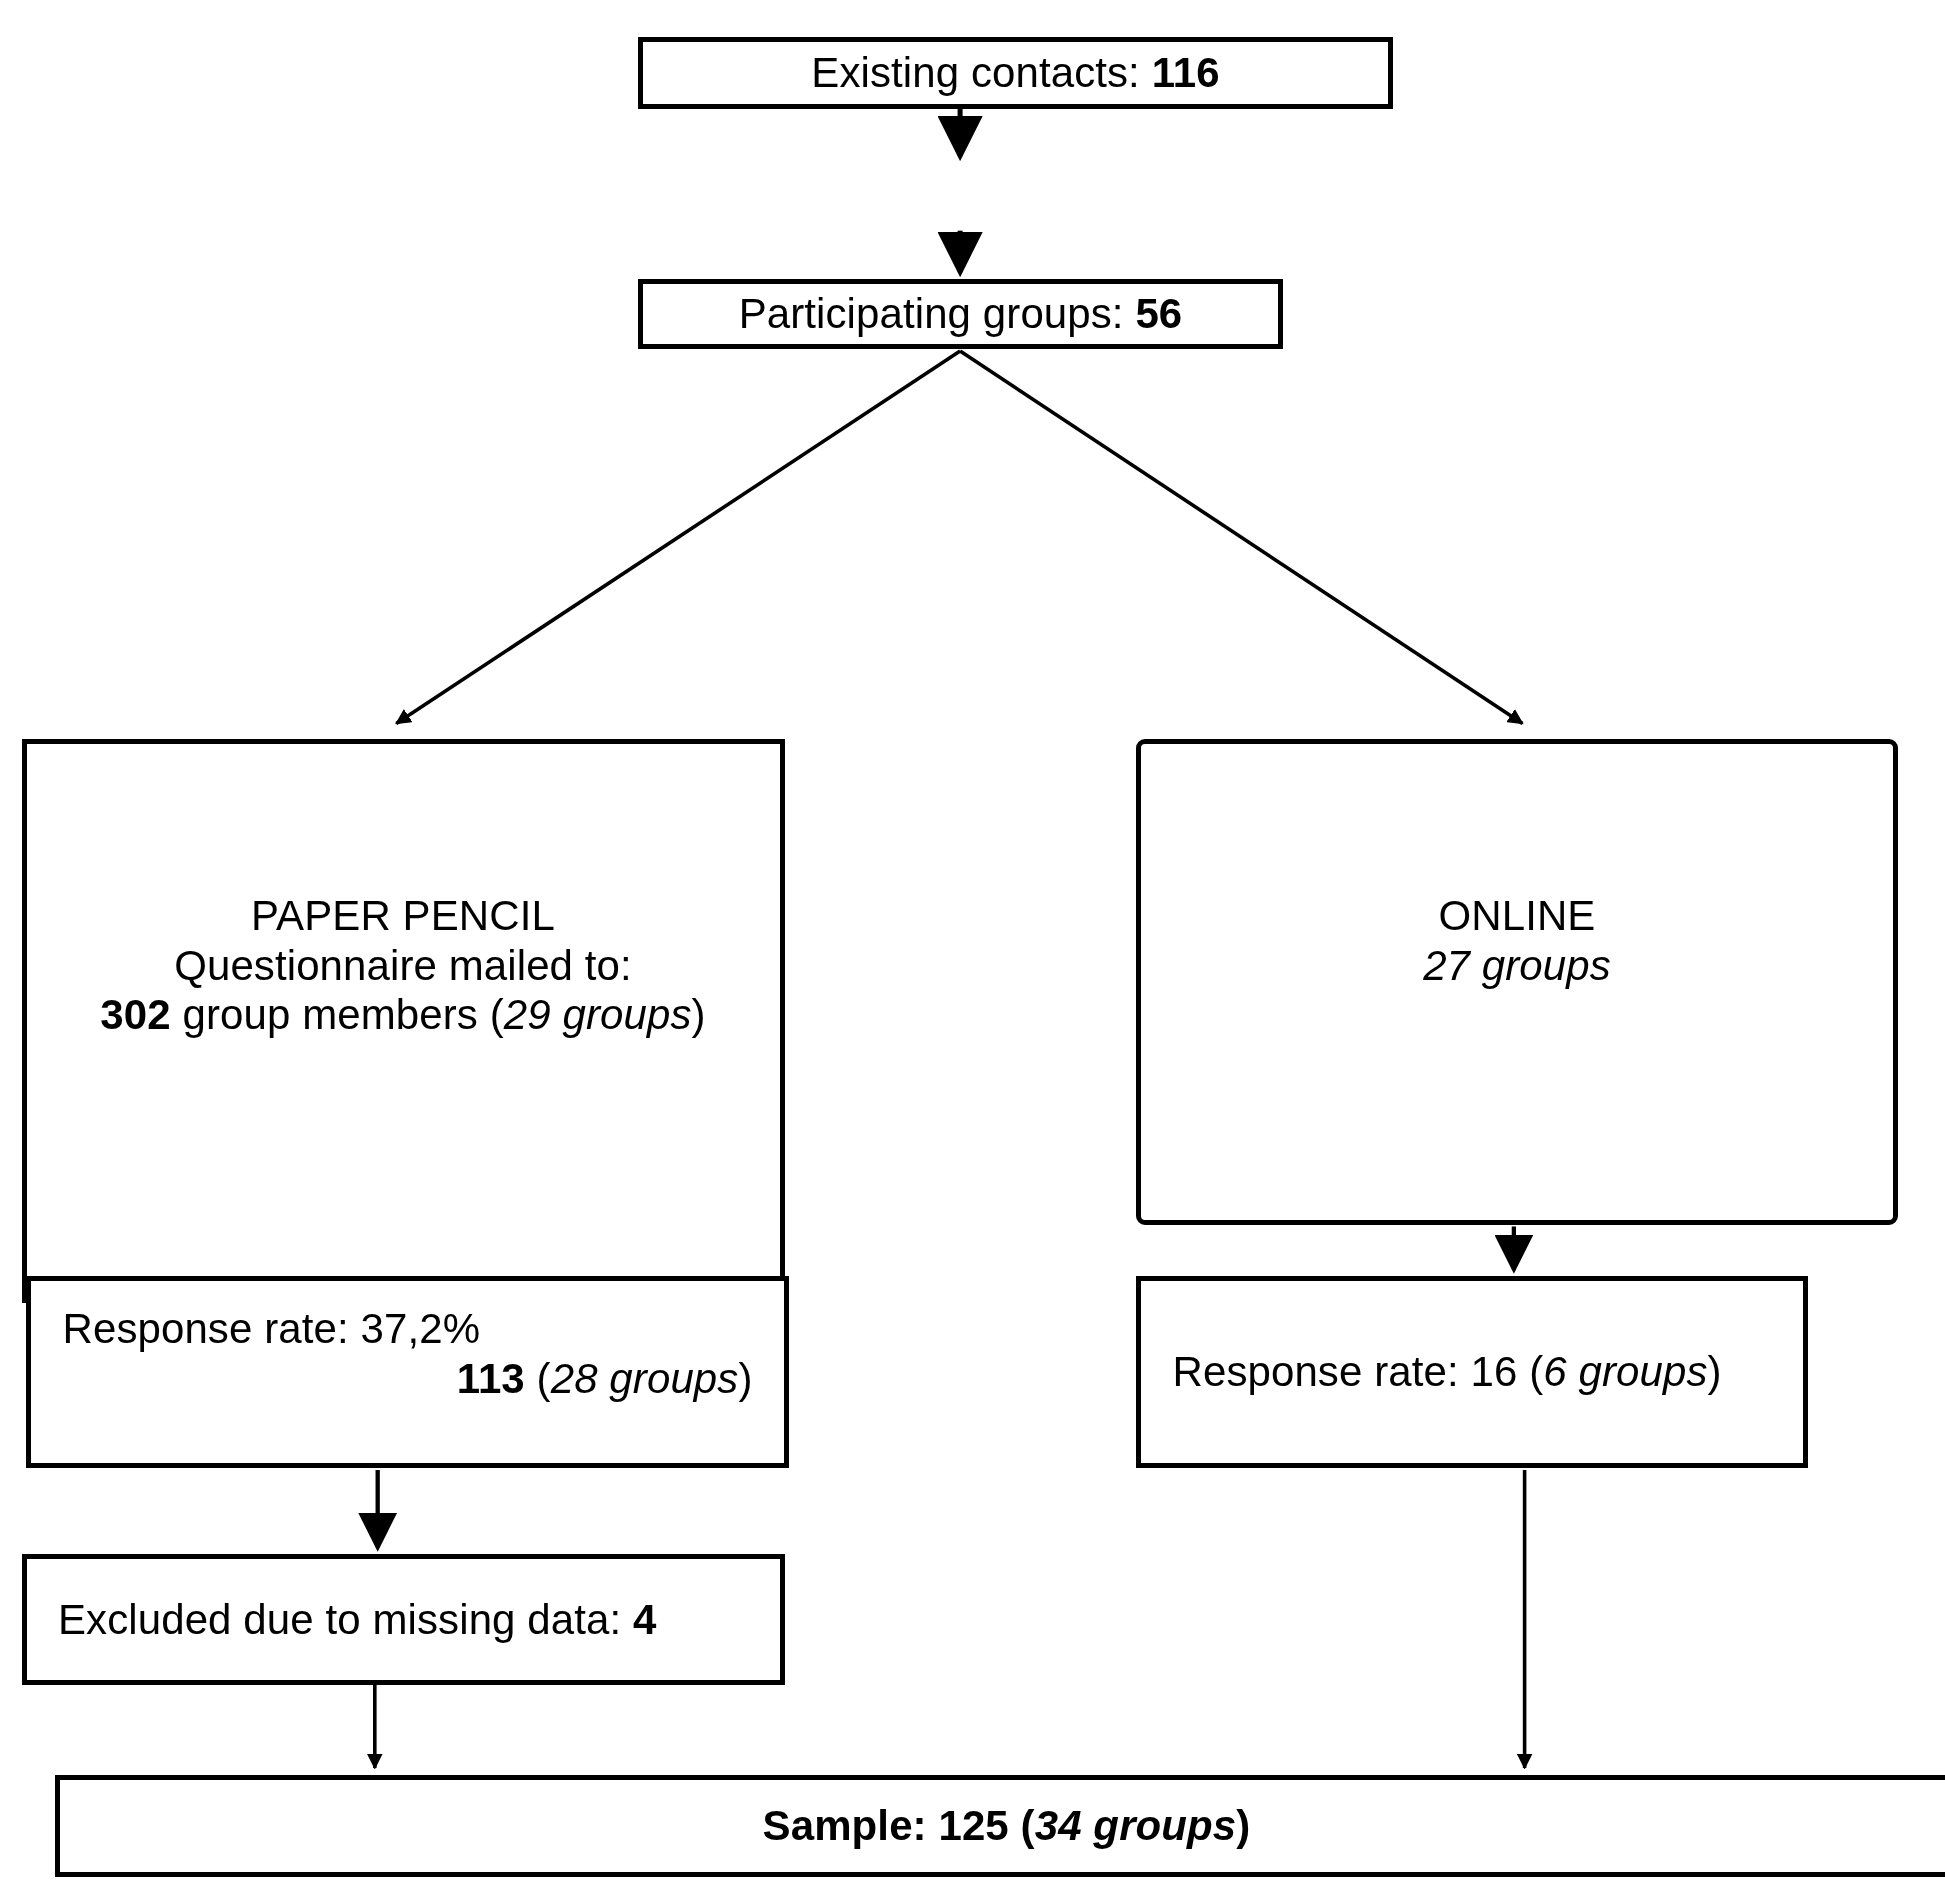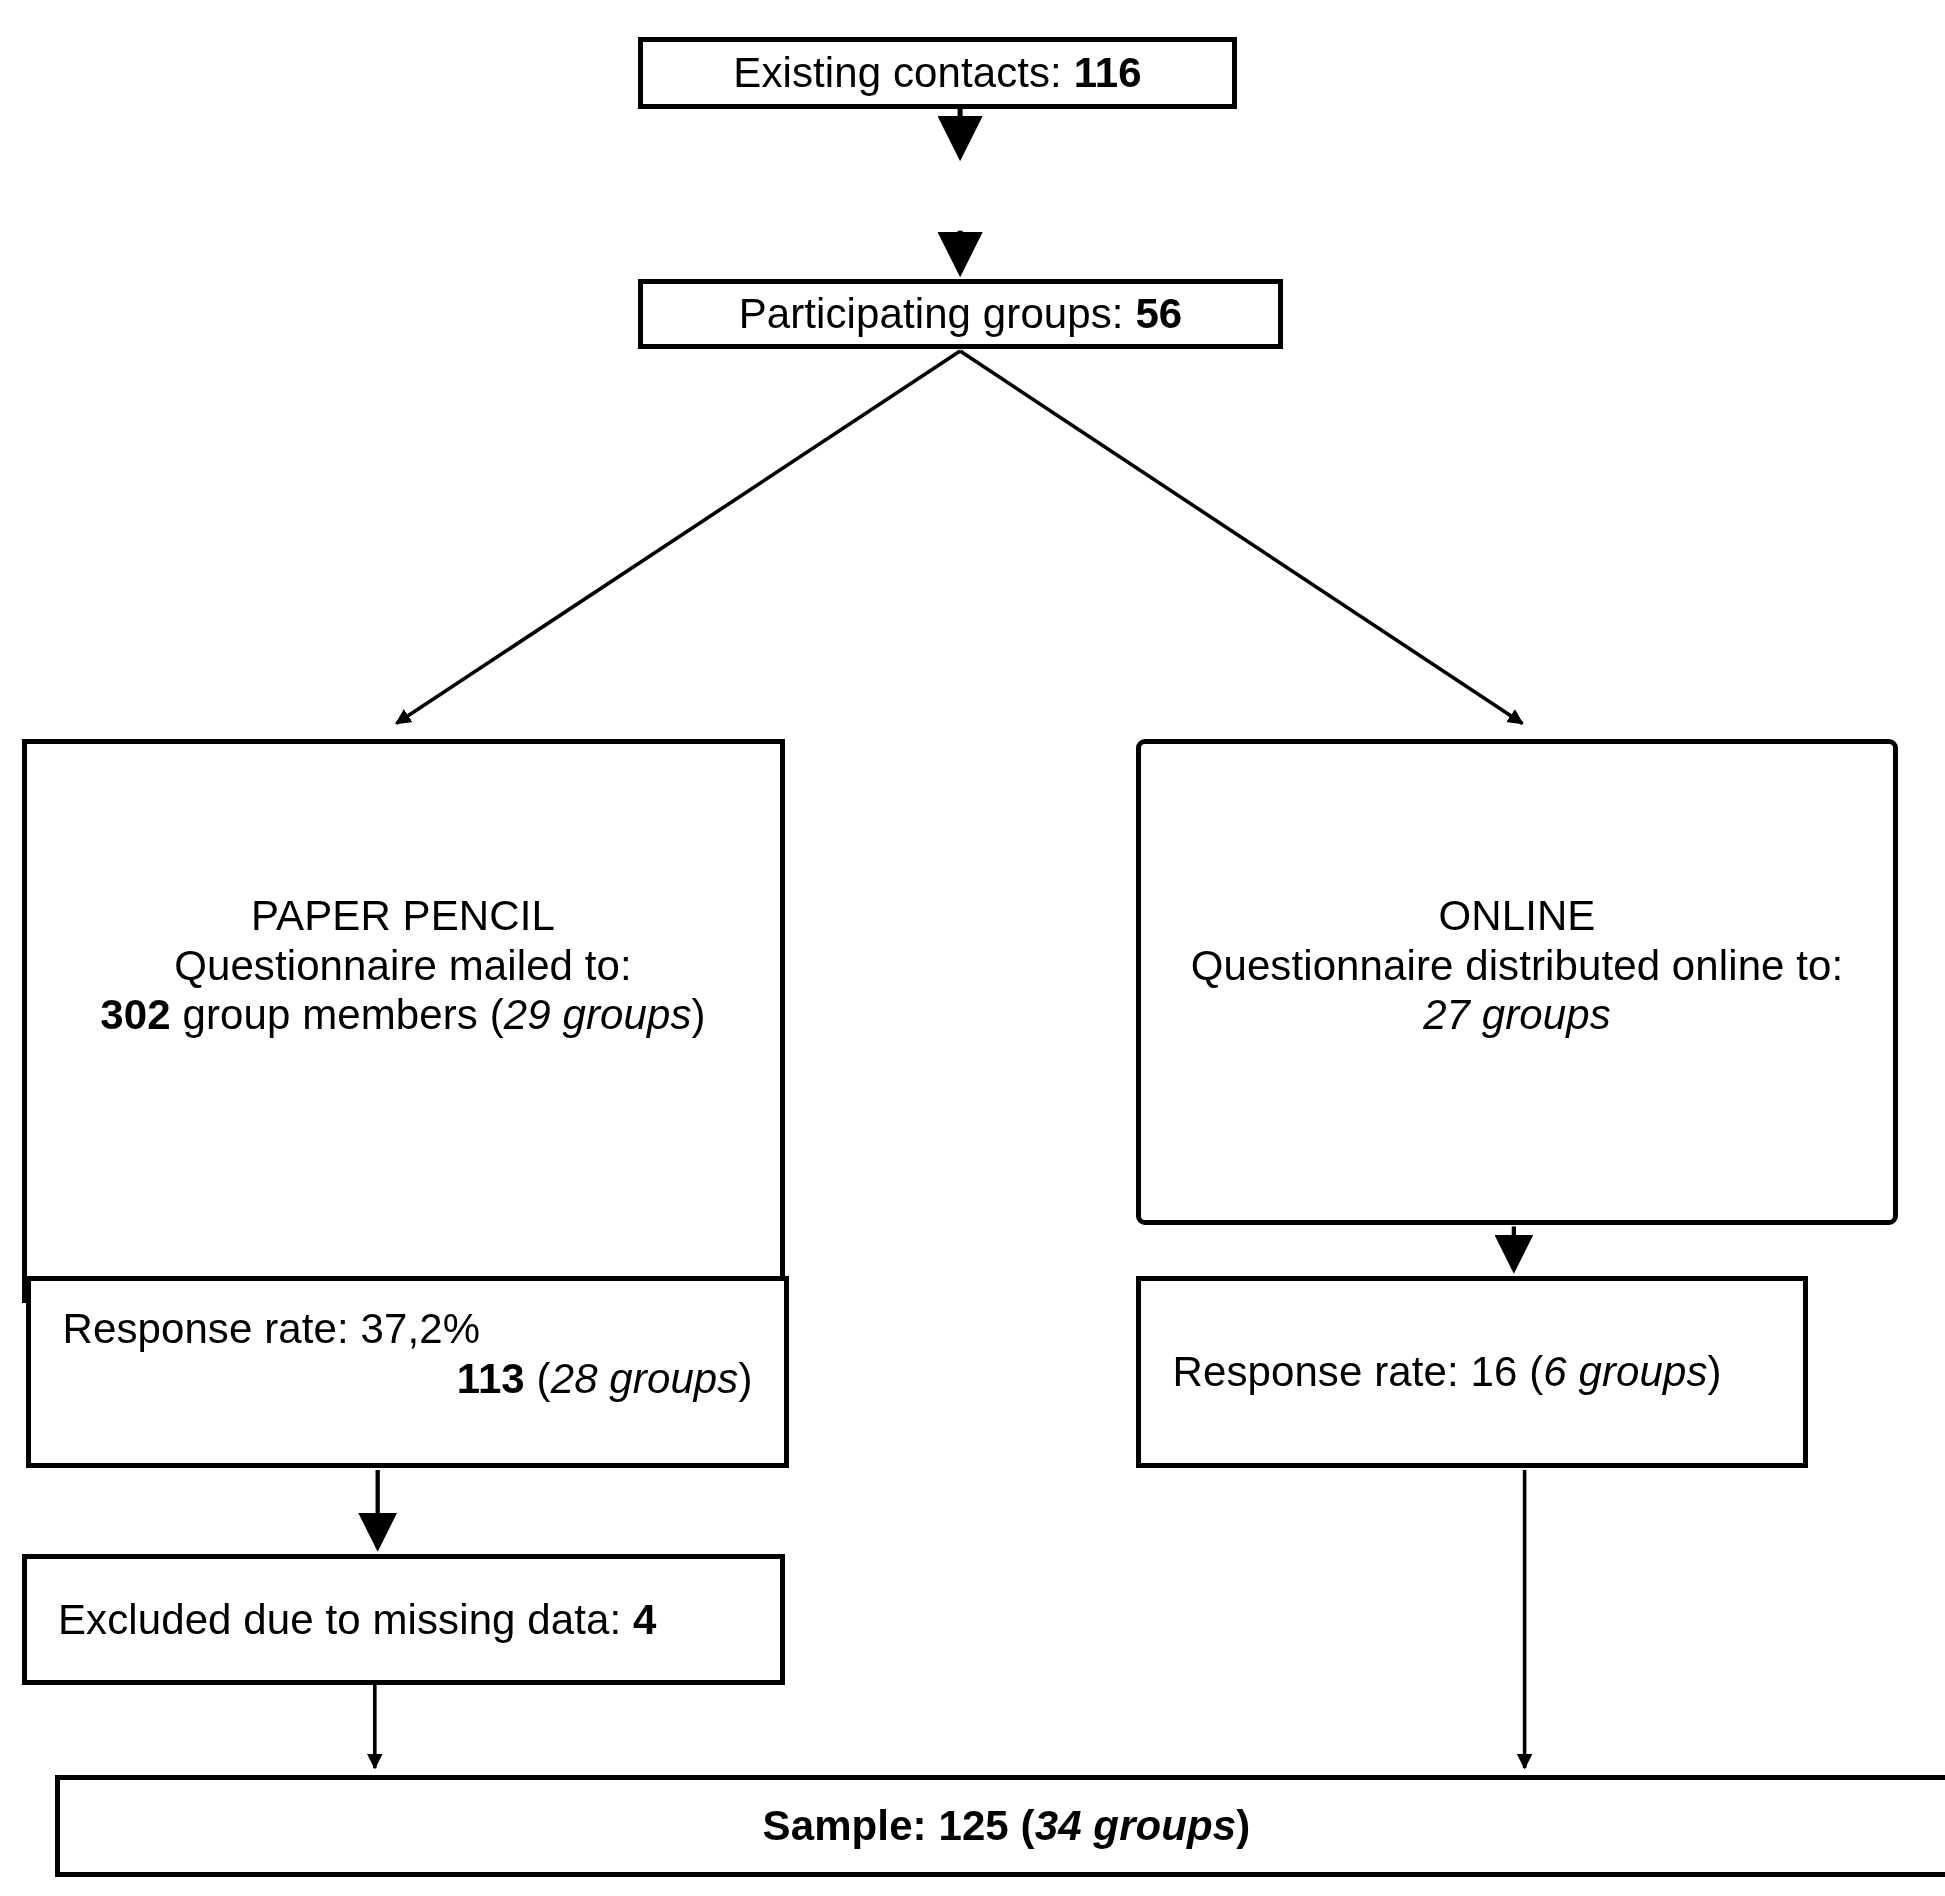--- a/index.html
+++ b/index.html
@@ -31,21 +31,21 @@
     font-size: 42px;
     line-height: 1.18;
     letter-spacing: 0.1px;
   }
   .node .line { white-space: nowrap; }
   .b  { font-weight: bold; }
   .i  { font-style: italic; }
   .bi { font-weight: bold; font-style: italic; }
 
   
-  #box-existing-contacts { left: 638px;  top: 37px;   width: 599px;  height: 72px; }
+  #box-existing-contacts { left: 638px;  top: 37px;   width: 755px;  height: 72px; }
   #box-contacts-reached  { left: 638px;  top: 163px;  width: 645px;  height: 67px;  }
   #box-participating     { left: 638px;  top: 279px;  width: 645px;  height: 70px;  }
 
   
   #box-paper-pencil {
     left: 21.5px;  top: 739px; width: 763px; height: 564px;
     justify-content: flex-start;
     padding-top: 147px;
   }
   #box-online {
@@ -140,21 +140,20 @@
   </div>
 
   <div class="node" id="box-paper-pencil">
     <div class="line">PAPER PENCIL</div>
     <div class="line">Questionnaire mailed to:</div>
     <div class="line"><span class="b">302</span><span> group members (</span><span class="i">29 groups</span><span>)</span></div>
   </div>
 
   <div class="node" id="box-online">
     <div class="line">ONLINE</div>
-    <div class="line">Questionnaire distributed online to:</div>
     <div class="line i">27 groups</div>
   </div>
 
   <div class="node" id="box-response-paper">
     <div class="line line-1">Response rate: 37,2%</div>
     <div class="line line-2"><span class="b">113</span><span> (</span><span class="i">28 groups</span><span>)</span></div>
   </div>
 
   <div class="node" id="box-response-online">
     <div class="line"><span>Response rate: 16 (</span><span class="i">6 groups</span><span>)</span></div>

